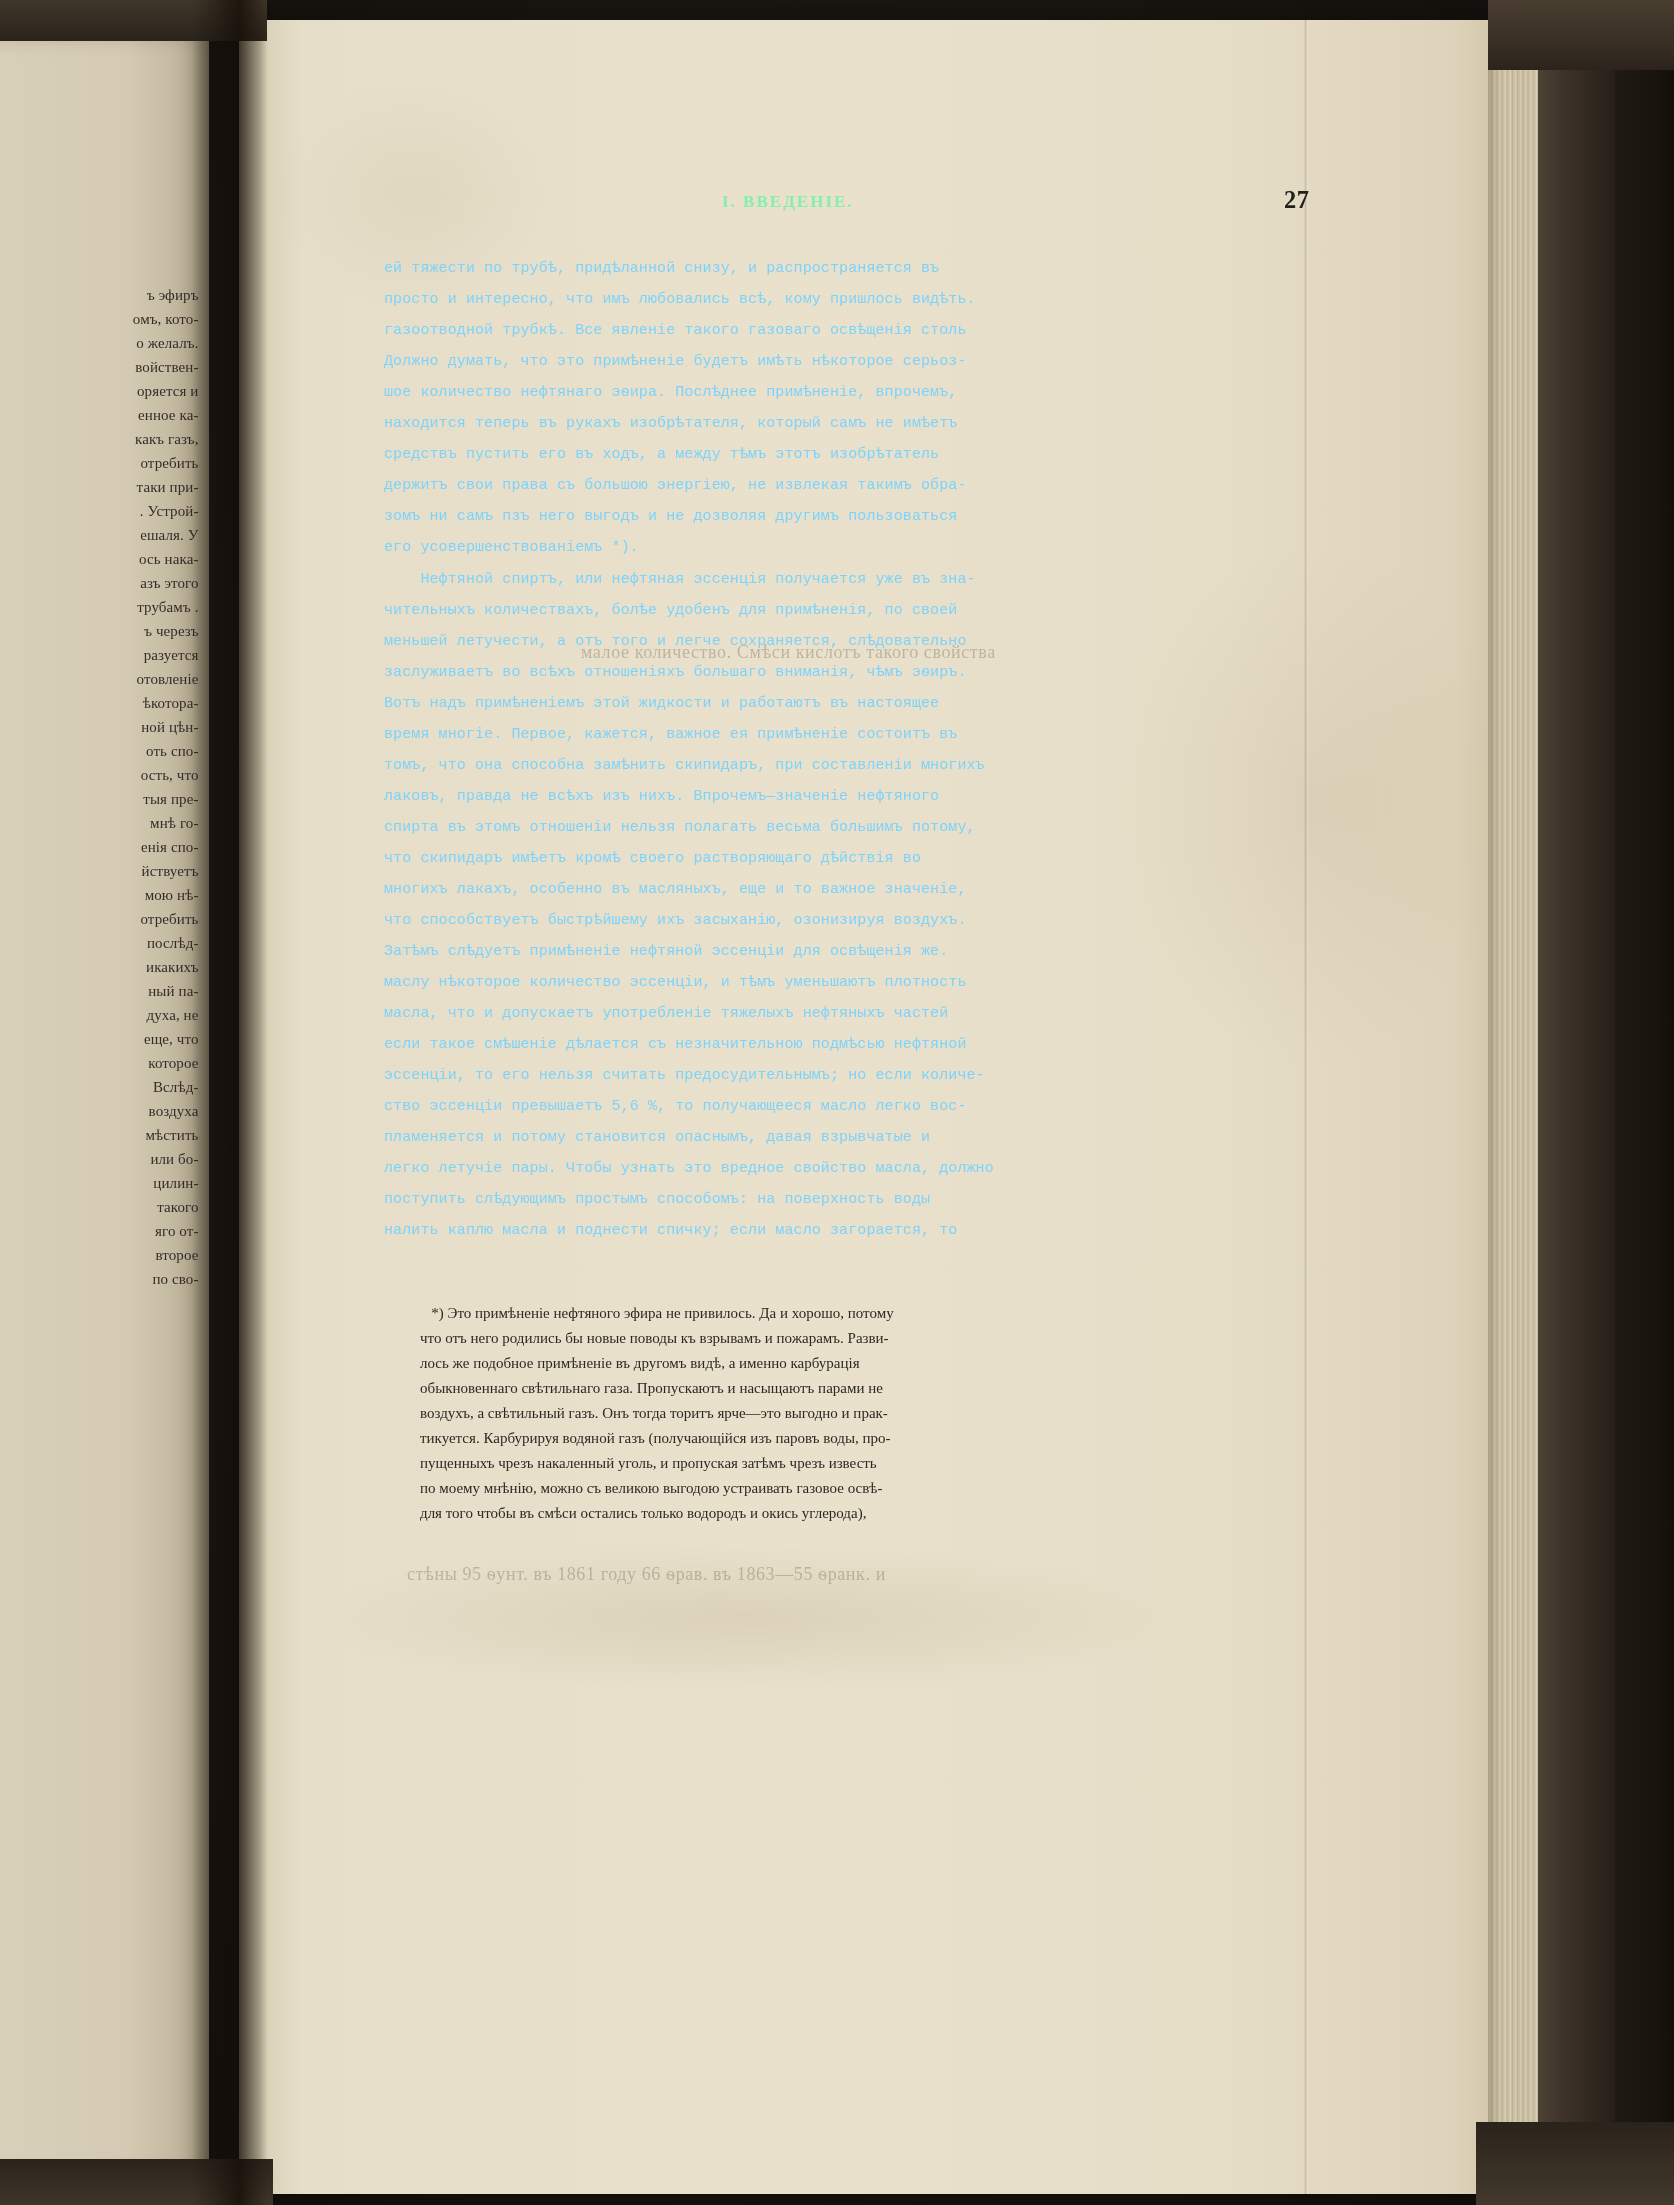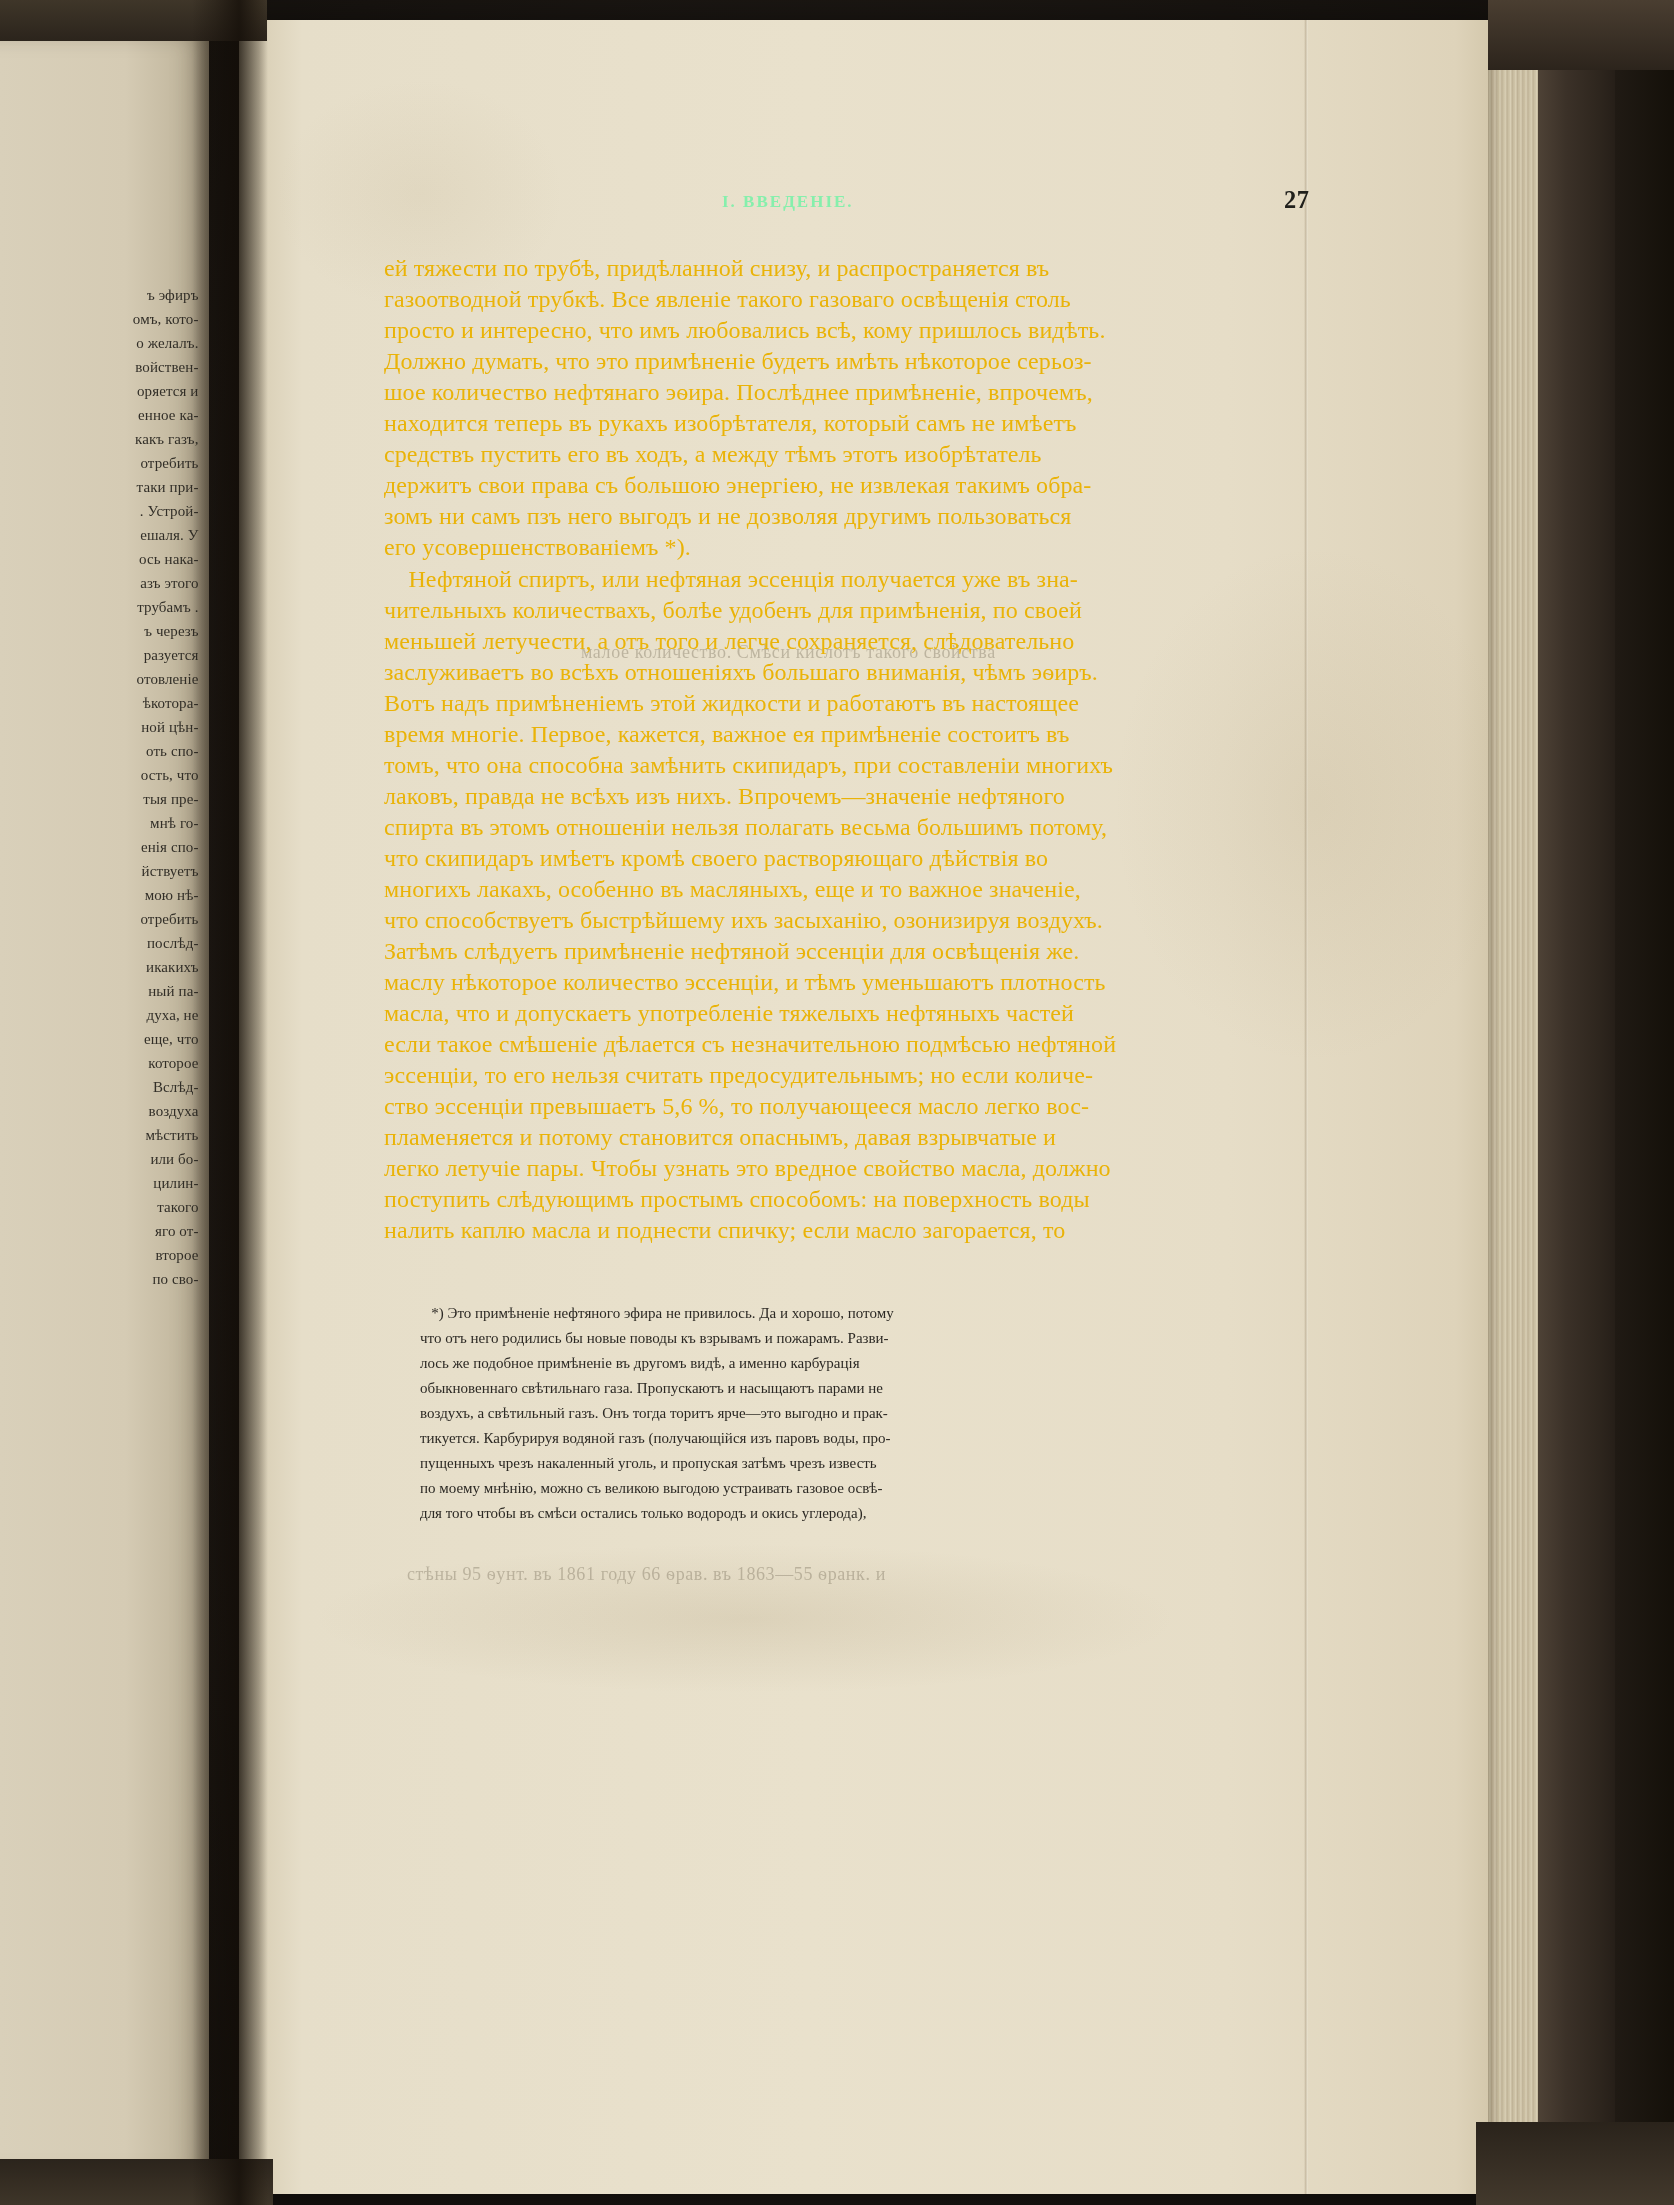--- a/index.html
+++ b/index.html
@@ -189,27 +189,28 @@
     position: absolute;
     right: -18.6px;
     top: -5.8px;
     font-size: 24.4px;
     font-weight: 700;
     color: #20201c;
     letter-spacing: 0.6px;
   }
 
   .para {
-    font-size: 24px;
+    font-size: 15px;
     line-height: 31px;
-    color: #eab308;
+    color: #7dd3fc;
     text-align: justify;
     text-align-last: left;
     letter-spacing: 0.1px;
     margin: 0 0 1.2px 0;
+    font-family: Liberation Mono, monospace;
   }
   .para .ln { display: block; white-space: nowrap; }
   .para .ln.just {
     display: flex;
     justify-content: space-between;
   }
   .para .ln.just > span { white-space: pre; }
 
   .footnote-rule {
     width: 326px;
@@ -309,22 +310,22 @@
 
   <div class="running-head">
     <div class="head-title">I. ВВЕДЕНIЕ.</div>
     <div class="page-number">27</div>
   </div>
 
   <p class="para">
     <span class="ln just">
         <span>ей тяжести по трубѣ, придѣланной снизу, и распространяется въ</span>
       </span>
+    <span class="ln">просто и интересно, что имъ любовались всѣ, кому пришлось видѣть.</span>
     <span class="ln">газоотводной трубкѣ. Все явленіе такого газоваго освѣщенія столь</span>
-    <span class="ln">просто и интересно, что имъ любовались всѣ, кому пришлось видѣть.</span>
     <span class="ln">Должно думать, что это примѣненіе будетъ имѣть нѣкоторое серьоз-</span>
     <span class="ln">шое количество нефтянаго эѳира. Послѣднее примѣненіе, впрочемъ,</span>
     <span class="ln">находится теперь въ рукахъ изобрѣтателя, который самъ не имѣетъ</span>
     <span class="ln">средствъ пустить его въ ходъ, а между тѣмъ этотъ изобрѣтатель</span>
     <span class="ln">держитъ свои права съ большою энергіею, не извлекая такимъ обра-</span>
     <span class="ln">зомъ ни самъ пзъ него выгодъ и не дозволяя другимъ пользоваться</span>
     <span class="ln">его усовершенствованіемъ *).</span>
   </p>
 
   <p class="para">

